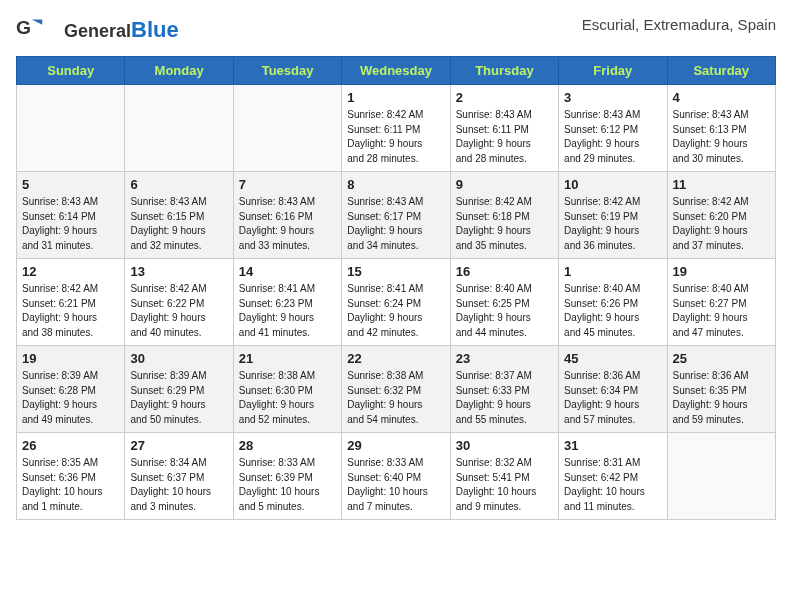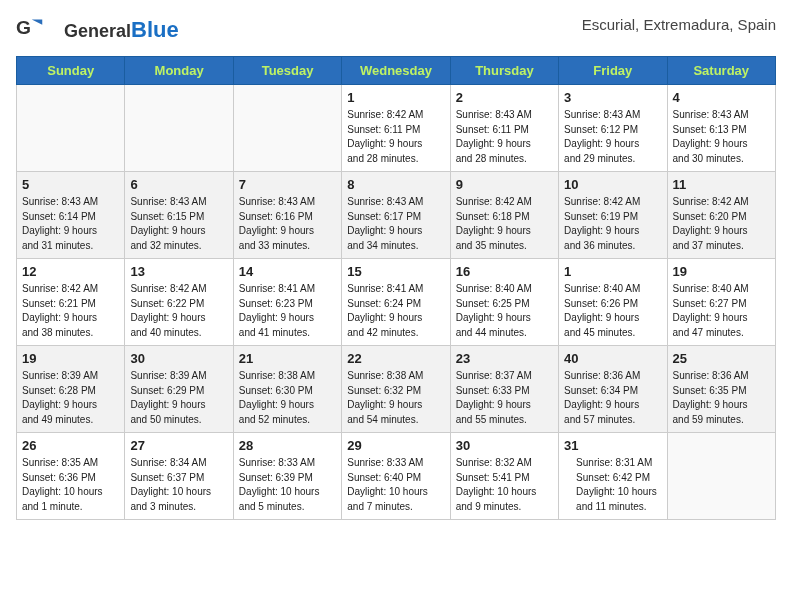--- a/index.html
+++ b/index.html
@@ -284,21 +284,21 @@
 and 54 minutes.</div>
         </td>
         <td>
           <div class="day-number">23</div>
           <div class="day-info" style="white-space: pre-line;">Sunrise: 8:37 AM
 Sunset: 6:33 PM
 Daylight: 9 hours
 and 55 minutes.</div>
         </td>
         <td>
-          <div class="day-number">40</div>
+          <div class="day-number">45</div>
           <div class="day-info" style="white-space: pre-line;">Sunrise: 8:36 AM
 Sunset: 6:34 PM
 Daylight: 9 hours
 and 57 minutes.</div>
         </td>
         <td>
           <div class="day-number">25</div>
           <div class="day-info" style="white-space: pre-line;">Sunrise: 8:36 AM
 Sunset: 6:35 PM
 Daylight: 9 hours
@@ -336,21 +336,21 @@
         </td>
         <td>
           <div class="day-number">30</div>
           <div class="day-info" style="white-space: pre-line;">Sunrise: 8:32 AM
 Sunset: 5:41 PM
 Daylight: 10 hours
 and 9 minutes.</div>
         </td>
         <td>
           <div class="day-number">31</div>
-          <div class="day-info" style="white-space: pre-line; margin-left: 12px;">Sunrise: 8:31 AM
+          <div class="day-info" style="white-space: pre-line;">Sunrise: 8:31 AM
 Sunset: 6:42 PM
 Daylight: 10 hours
 and 11 minutes.</div>
         </td>
         <td class="empty"></td>
       </tr>
     </tbody>
 </table>
 
 </body></html>

